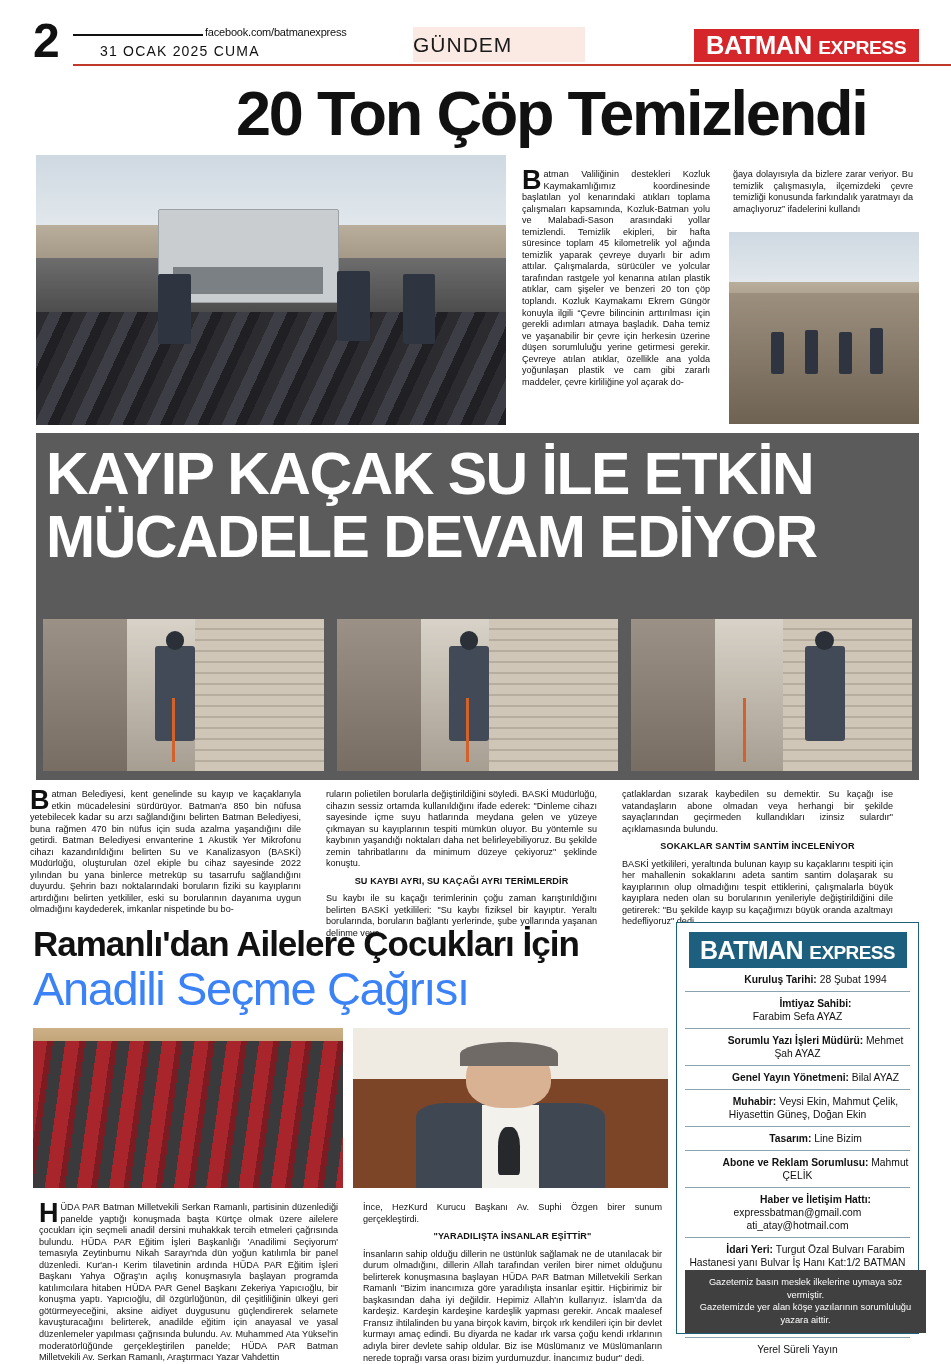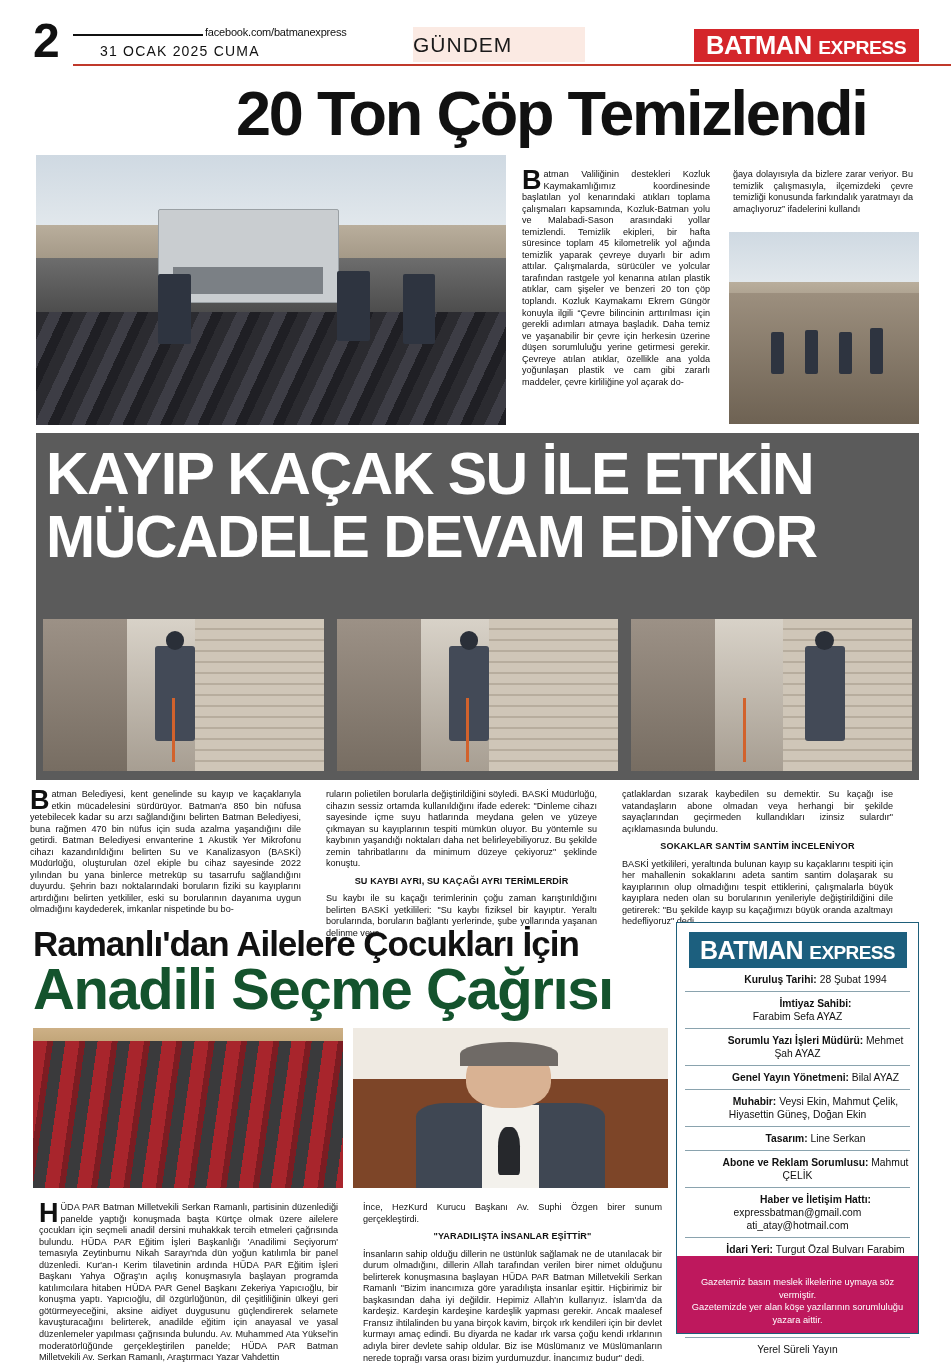--- a/index.html
+++ b/index.html
@@ -93,22 +93,22 @@
   }
 
   
   .a3-title1{
     position:absolute;left:33px;top:925px;width:650px;
     font-size:35px;font-weight:700;letter-spacing:-1px;line-height:38px;
     color:#111;white-space:nowrap;
   }
   .a3-title2{
     position:absolute;left:33px;top:963px;width:650px;
-    font-size:58px;font-weight:700;letter-spacing:-1.4px;line-height:52px;
-    color:#14532d;white-space:nowrap;
+    font-size:47px;font-weight:400;letter-spacing:-1.4px;line-height:52px;
+    color:#3b82f6;white-space:nowrap;
   }
   .a3-photos{position:absolute;left:33px;top:1028px;width:635px;height:160px;display:flex;gap:10px;}
   .a3-photos .ph{overflow:hidden;position:relative;background:#8d8279;}
   .a3-ph1{width:310px;}
   .a3-ph2{width:315px;}
   .a3-text{position:absolute;left:33px;top:1196px;width:635px;display:flex;gap:13px;}
   .a3-text .col{width:311px;}
 
   
   .mb{
@@ -125,22 +125,22 @@
   }
   .mb-logo .sm{font-size:19px;}
   .mb-rows{padding:0 8px;}
   .mb-row{
     border-bottom:1px solid #8aa3ae;padding:5px 0 5px;text-align:center;
     font-size:10.3px;line-height:13px;color:#111;
   }
   .mb-row:last-child{border-bottom:none;}
   .mb-row b{font-weight:700;padding-left:36px;}
   .mb-foot{
-    position:absolute;left:0;bottom:0;width:100%;background:#be185d;color:#fff;
-    font-size:9.3px;line-height:12.5px;text-align:center;padding:20px 6px 7px;
+    position:absolute;left:8px;bottom:0;width:100%;background:#404040;color:#fff;
+    font-size:9.3px;line-height:12.5px;text-align:center;padding:6px 6px 7px;
     box-sizing:border-box;
   }
 
   
   .sky{position:absolute;left:0;top:0;width:100%;height:34%;
     background:linear-gradient(#cfd9e2,#e7ecef);}
   .ground{position:absolute;left:0;bottom:0;width:100%;height:68%;
     background:linear-gradient(#9c8f7e,#6e6253);}
   .road{position:absolute;left:0;top:38%;width:100%;height:20%;
     background:linear-gradient(#6d6d6d,#4d4d4d);}
@@ -323,21 +323,21 @@
   <div class="mb">
     <div class="mb-logo">
       <span class="lg"><span>BATMAN</span>&nbsp;<span class="sm">EXPRESS</span></span>
     </div>
     <div class="mb-rows" id="mb-rows">
         <div class="mb-row"><b>Kuruluş Tarihi:</b> <span>28 Şubat 1994</span></div>
         <div class="mb-row"><b>İmtiyaz Sahibi:</b><br><span>Farabim Sefa AYAZ</span></div>
         <div class="mb-row"><b>Sorumlu Yazı İşleri Müdürü:</b> <span>Mehmet Şah AYAZ</span></div>
         <div class="mb-row"><b>Genel Yayın Yönetmeni:</b> <span>Bilal AYAZ</span></div>
         <div class="mb-row"><b>Muhabir:</b> <span>Veysi Ekin, Mahmut Çelik, Hiyasettin Güneş, Doğan Ekin</span></div>
-        <div class="mb-row"><b>Tasarım:</b> <span>Line Serkan</span></div>
+        <div class="mb-row"><b>Tasarım:</b> <span>Line Bizim</span></div>
         <div class="mb-row"><b>Abone ve Reklam Sorumlusu:</b> <span>Mahmut ÇELİK</span></div>
         <div class="mb-row"><b>Haber ve İletişim Hattı:</b><br><span>expressbatman@gmail.com</span><br><span>ati_atay@hotmail.com</span></div>
         <div class="mb-row"><b>İdari Yeri:</b> <span>Turgut Özal Bulvarı Farabim Hastanesi yanı Bulvar İş Hanı Kat:1/2 BATMAN Tel: 0488 213 03 86</span></div>
         <div class="mb-row"><b>Basıldığı Yer:</b> <span>Çağdaş Kardeşler Matbaacılık Bahçelievler Mah. 1601 Sokak No:4  -  BATMAN TLF: 0488 212 28 33</span></div>
         <div class="mb-row"><span>Yerel Süreli Yayın</span></div>
       </div>
     <div class="mb-foot">
       <div>Gazetemiz basın meslek ilkelerine uymaya söz vermiştir.</div>
       <div>Gazetemizde yer alan köşe yazılarının sorumluluğu yazara aittir.</div>
     </div>

